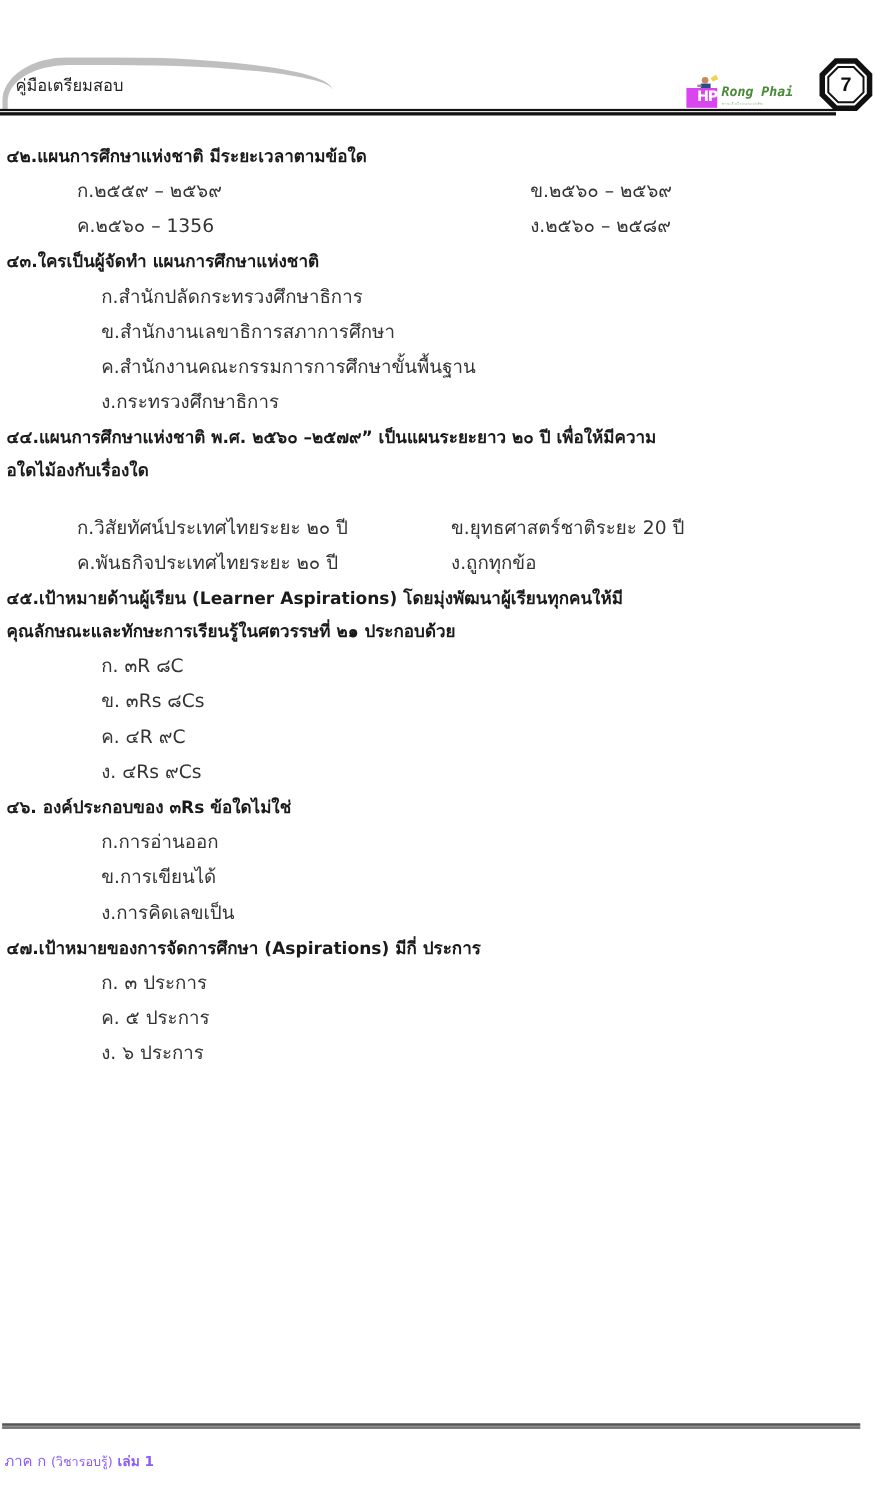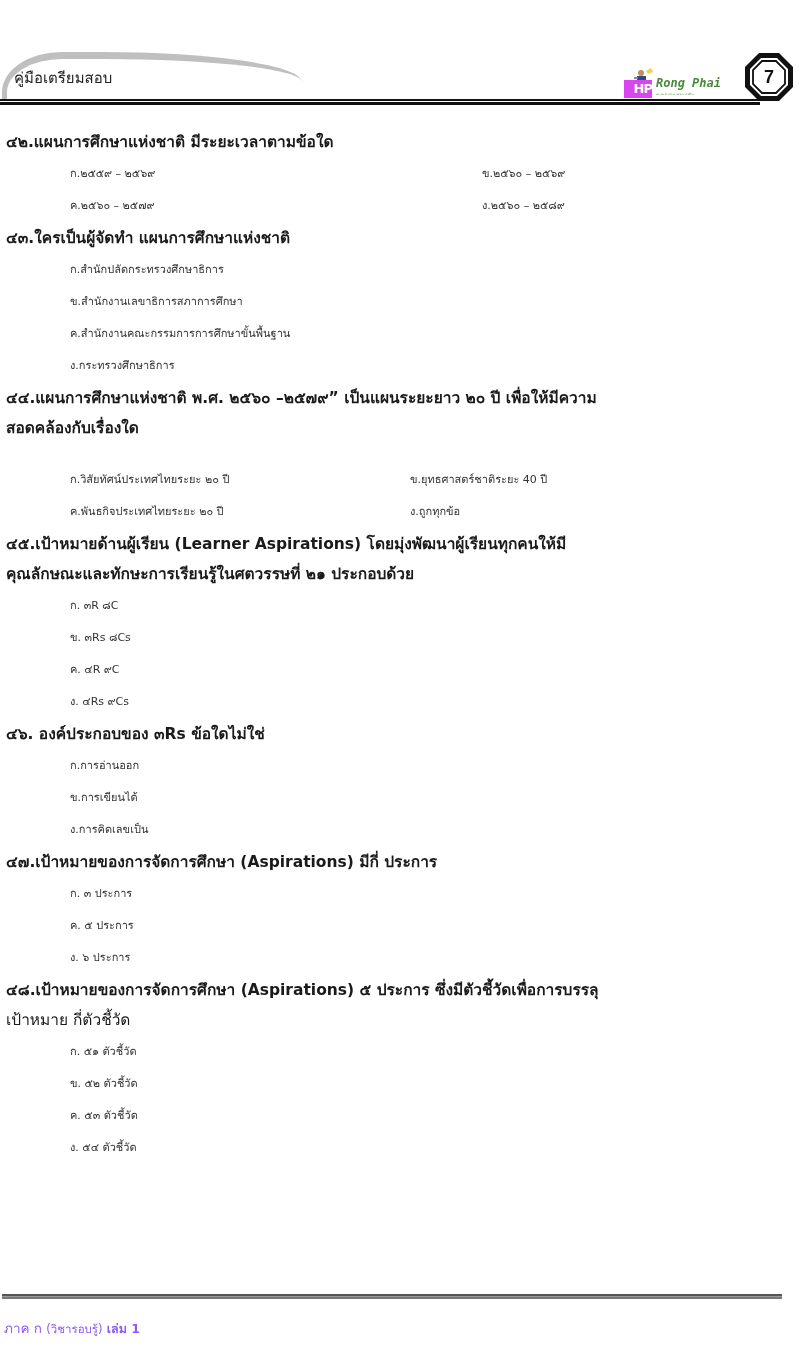--- a/index.html
+++ b/index.html
@@ -123,25 +123,25 @@
       font-size: 15.5px;
       line-height: 32px;
       color: #1a1a1a;
       padding-left: 6px;
       white-space: nowrap;
     }
     .question.wrap-line {
       margin-top: -2px;
     }
     .options {
-      padding-left: 70px;
+      padding-left: 92px;
     }
     .option {
       font-family: "DejaVu Sans", sans-serif;
-      font-size: 11px;
+      font-size: 17px;
       line-height: 32px;
       color: #333;
       white-space: nowrap;
       cursor: pointer;
     }
     .option-grid {
       display: grid;
       grid-template-columns: 412px auto;
       padding-left: 70px;
     }
@@ -206,41 +206,41 @@
   </div>
 </div>
 
 <div class="content">
 
   <div class="question-block">
     <div class="question">๔๒.แผนการศึกษาแห่งชาติ มีระยะเวลาตามข้อใด</div>
     <div class="option-grid">
       <div class="option">ก.๒๕๕๙ – ๒๕๖๙</div>
       <div class="option">ข.๒๕๖๐ – ๒๕๖๙</div>
-      <div class="option">ค.๒๕๖๐ – ๒๕๗๙</div>
+      <div class="option">ค.๒๕๖๐ – 1356</div>
       <div class="option">ง.๒๕๖๐ – ๒๕๘๙</div>
     </div>
   </div>
 
   <div class="question-block">
     <div class="question">๔๓.ใครเป็นผู้จัดทำ แผนการศึกษาแห่งชาติ</div>
     <div class="options">
       <div class="option">ก.สำนักปลัดกระทรวงศึกษาธิการ</div>
       <div class="option">ข.สำนักงานเลขาธิการสภาการศึกษา</div>
       <div class="option">ค.สำนักงานคณะกรรมการการศึกษาขั้นพื้นฐาน</div>
       <div class="option">ง.กระทรวงศึกษาธิการ</div>
     </div>
   </div>
 
   <div class="question-block">
     <div class="question">๔๔.แผนการศึกษาแห่งชาติ พ.ศ. ๒๕๖๐ –๒๕๗๙” เป็นแผนระยะยาว ๒๐ ปี เพื่อให้มีความ</div>
-    <div class="question wrap-line">สอดคล้องกับเรื่องใด</div>
+    <div class="question wrap-line">อใดไม้องกับเรื่องใด</div>
     <div class="option-grid narrow">
       <div class="option">ก.วิสัยทัศน์ประเทศไทยระยะ ๒๐ ปี</div>
-      <div class="option">ข.ยุทธศาสตร์ชาติระยะ 40 ปี</div>
+      <div class="option">ข.ยุทธศาสตร์ชาติระยะ 20 ปี</div>
       <div class="option">ค.พันธกิจประเทศไทยระยะ ๒๐ ปี</div>
       <div class="option">ง.ถูกทุกข้อ</div>
     </div>
   </div>
 
   <div class="question-block">
     <div class="question">๔๕.เป้าหมายด้านผู้เรียน (Learner Aspirations) โดยมุ่งพัฒนาผู้เรียนทุกคนให้มี</div>
     <div class="question wrap-line">คุณลักษณะและทักษะการเรียนรู้ในศตวรรษที่ ๒๑ ประกอบด้วย</div>
     <div class="options">
       <div class="option">ก. ๓R ๘C</div>
@@ -261,30 +261,20 @@
 
   <div class="question-block">
     <div class="question">๔๗.เป้าหมายของการจัดการศึกษา (Aspirations) มีกี่ ประการ</div>
     <div class="options">
       <div class="option">ก. ๓ ประการ</div>
       <div class="option">ค. ๕ ประการ</div>
       <div class="option">ง. ๖ ประการ</div>
     </div>
   </div>
 
-  <div class="question-block">
-    <div class="question">๔๘.เป้าหมายของการจัดการศึกษา (Aspirations) ๕ ประการ ซึ่งมีตัวชี้วัดเพื่อการบรรลุ</div>
-    <div class="question wrap-line" style="font-weight:normal;">เป้าหมาย กี่ตัวชี้วัด</div>
-    <div class="options">
-      <div class="option">ก. ๕๑ ตัวชี้วัด</div>
-      <div class="option">ข. ๕๒ ตัวชี้วัด</div>
-      <div class="option">ค. ๕๓ ตัวชี้วัด</div>
-      <div class="option">ง. ๕๔ ตัวชี้วัด</div>
-    </div>
-  </div>
 </div>
 
 <div class="footer-rule"></div>
 <div class="footer-text">
   <span>ภาค ก</span>
   <span class="paren">(วิชารอบรู้)</span>
   <span class="vol">เล่ม 1</span>
 </div>
 
 </body></html>

